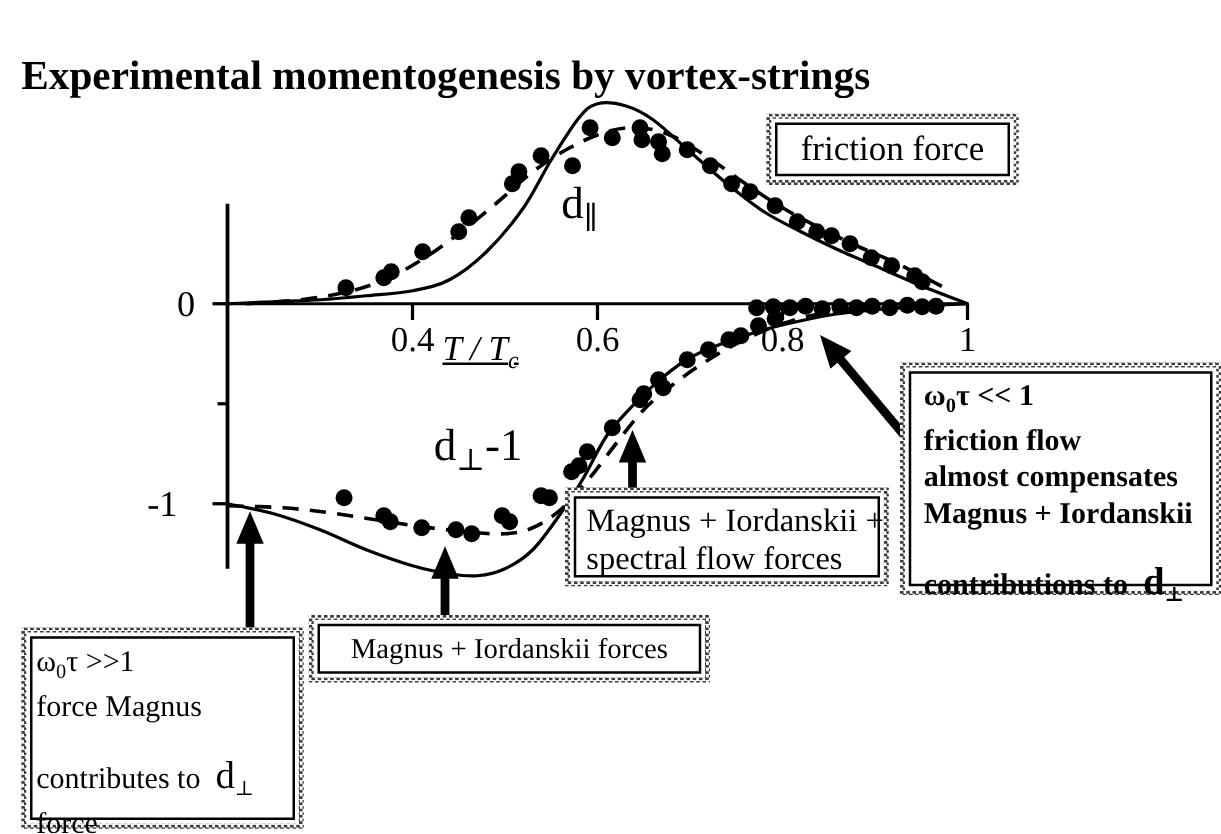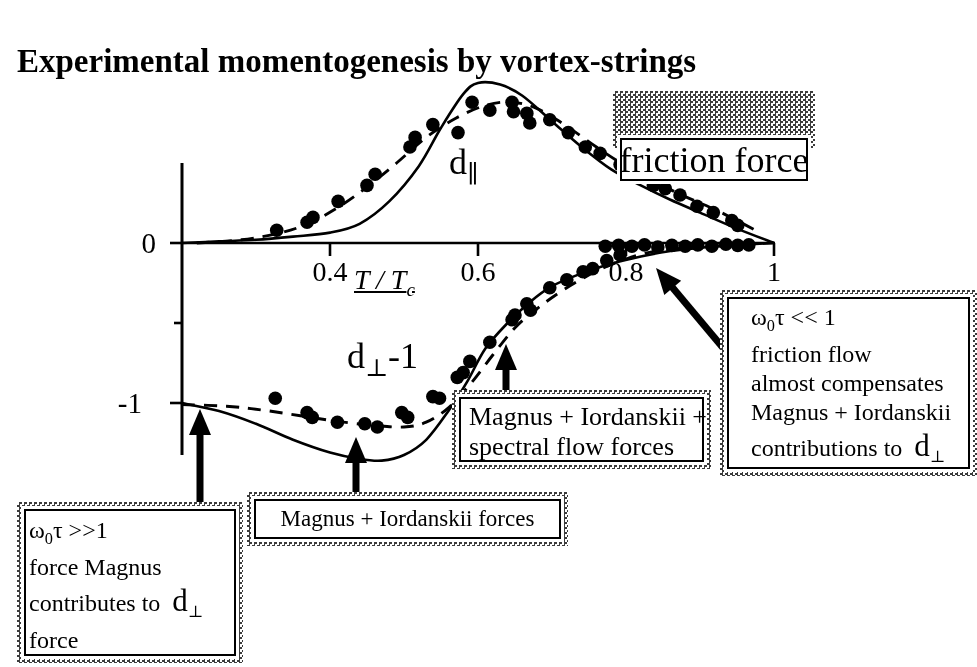--- a/index.html
+++ b/index.html
@@ -14,27 +14,27 @@
   .curve-label{font-size:36px;}
   
   .sbox{position:absolute;box-sizing:border-box;padding:7px;
         background:repeating-conic-gradient(#3c3c3c 0% 25%,#ffffff 0% 50%);
         background-size:5px 5px;}
   .sbox-in{box-sizing:border-box;width:100%;height:100%;background:#fff;border:2px solid #000;
            box-shadow:0 0 0 3px #fff;white-space:nowrap;}
   .center-box{display:flex;align-items:center;justify-content:center;}
   .bline{line-height:29px;}
   .bline sub{font-size:0.68em;}
-  .dline{margin-top:4px;}
+  .dline{margin-top:24px;}
   .dbig{font-size:31px;margin-left:12px;}
   .dsub{font-size:21px;}
   .box-friction{left:613px;top:91px;width:202px;height:57px;}
-  .box-friction .sbox-in{font-size:36px;margin-top:40px;}
+  .box-friction .sbox-in{font-size:28px;}
   .box-omega-small{left:720px;top:290px;width:257px;height:186px;}
-  .box-omega-small .sbox-in{font-size:24px;padding:4px 22px;}
+  .box-omega-small .sbox-in{font-size:24px;padding:4px 10px;font-weight:bold;}
   .box-magnus-spectral{left:452px;top:390px;width:259px;height:79px;}
   .box-magnus-spectral .sbox-in{font-size:26px;padding:3px 8px;}
   .box-magnus-spectral .bline{line-height:30px;}
   .box-magnus-iordanskii{left:247px;top:492px;width:321px;height:54px;}
   .box-magnus-iordanskii .sbox-in{font-size:23px;}
   .box-omega-large{left:17px;top:502px;width:226px;height:161px;}
   .box-omega-large .sbox-in{font-size:24px;padding:5px 3px;}
 </style>
 </head>
 <body>

